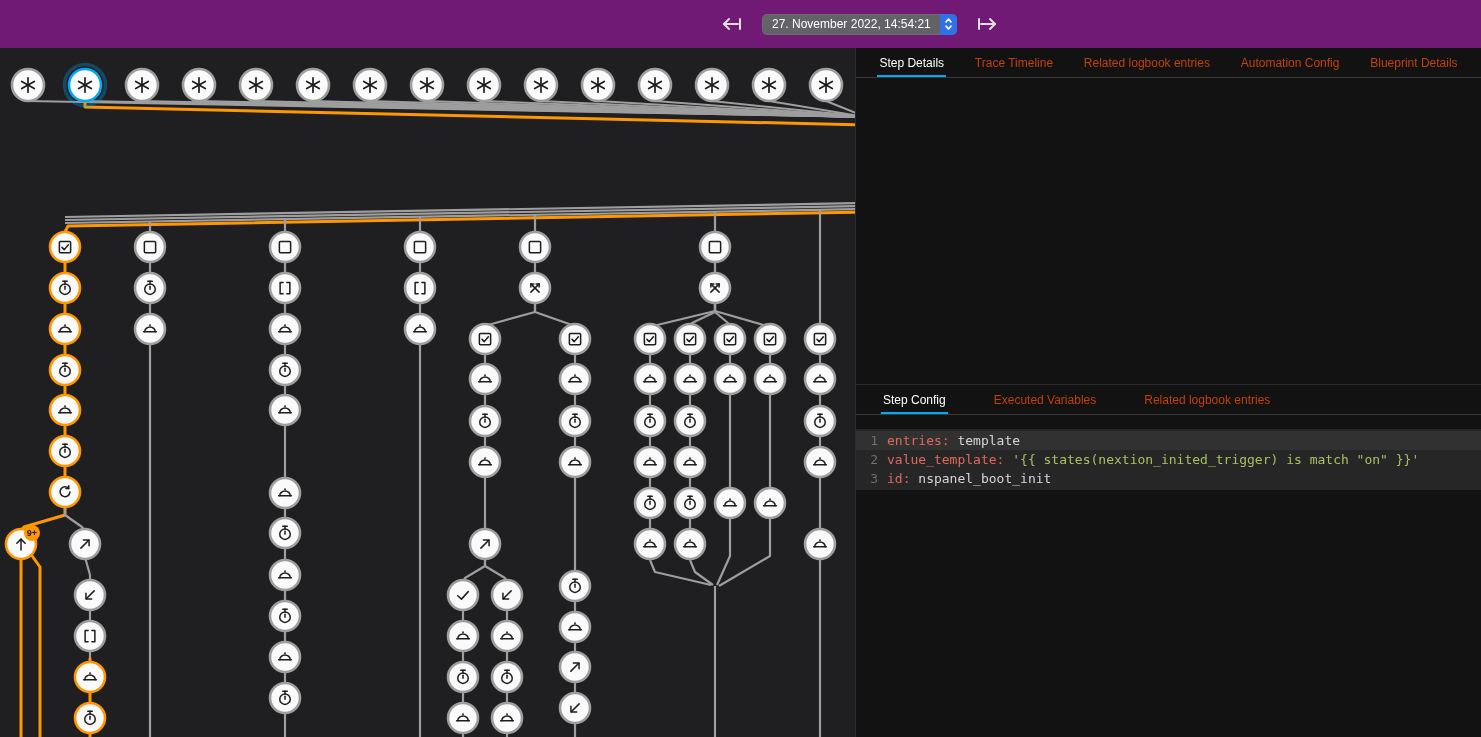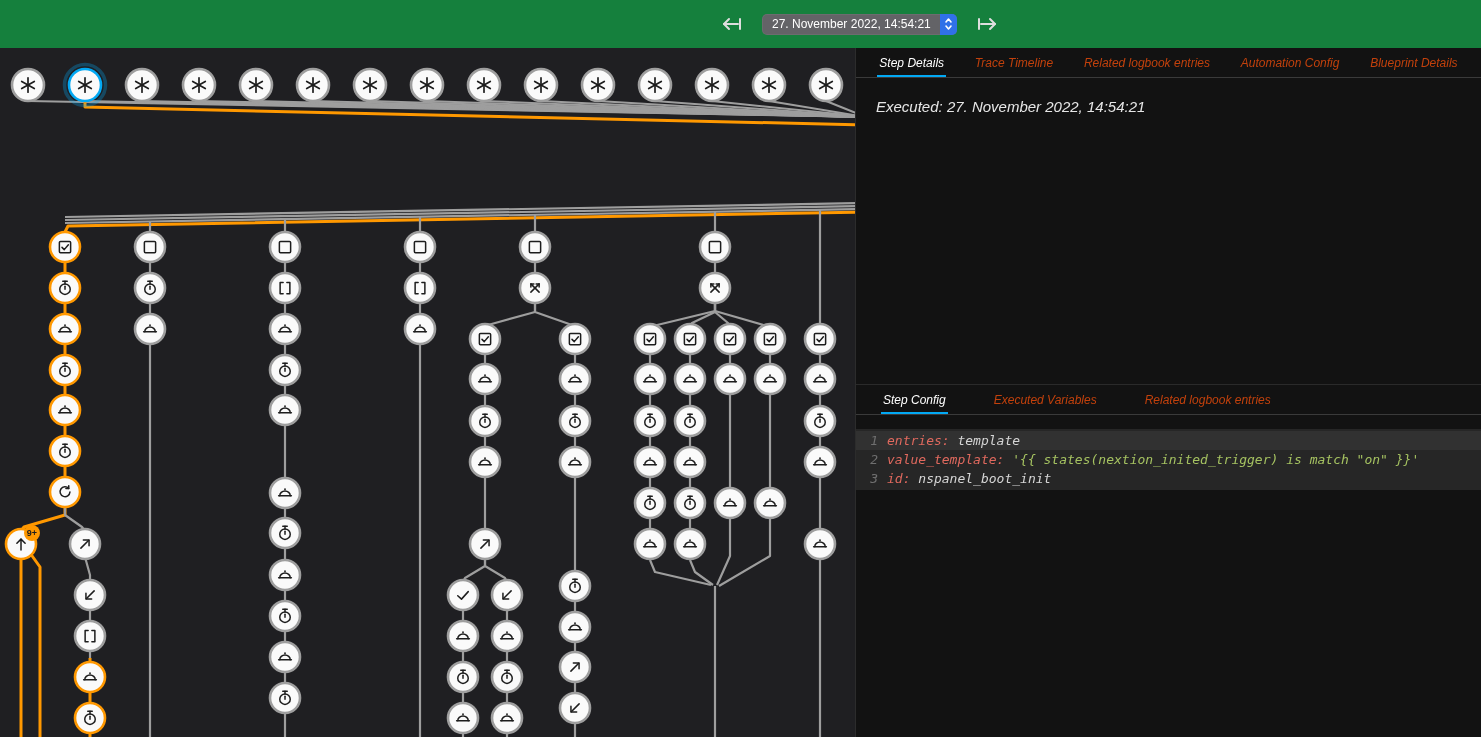--- a/index.html
+++ b/index.html
@@ -4,21 +4,21 @@
 <style>
   html,body{margin:0;padding:0;}
   body{
     width:1481px;height:737px;position:relative;overflow:hidden;
     background:#131313;font-family:"Liberation Sans",sans-serif;
     -webkit-font-smoothing:antialiased;
   }
   
   .topbar{
     position:absolute;left:0;top:0;width:1481px;height:48px;
-    background:#15803d;z-index:10;
+    background:#701a75;z-index:10;
   }
   .topbar-controls{
     position:absolute;left:718px;top:0;height:48px;
     display:flex;align-items:center;gap:16px;
   }
   .nav-btn{background:none;border:none;padding:2px;cursor:pointer;display:flex;align-items:center;}
   .trace-select{
     display:flex;align-items:center;height:21px;
     background:#636367;border-radius:5px;padding-left:10px;cursor:pointer;
     box-shadow:0 0 0 1px rgba(255,255,255,0.06) inset;
@@ -30,21 +30,21 @@
   }
   
   .graph-area{
     position:absolute;left:0;top:0;width:855px;height:737px;
     background:#1f1f22;
   }
   #trace-svg{position:absolute;left:0;top:0;}
   
   .panel{
     position:absolute;left:855px;top:48px;width:626px;bottom:0;
-    background:#121212;border-left:1px solid #2c2c2c;box-sizing:border-box;font-style:italic;
+    background:#121212;border-left:1px solid #2c2c2c;box-sizing:border-box;
   }
   .tabbar{
     display:flex;align-items:center;height:30px;box-sizing:border-box;
     border-bottom:1px solid #3a3a3a;
   }
   .top-tabs{justify-content:space-around;padding:0 8px;}
   .lower-tabs{gap:44px;padding-left:25px;}
   .tab{
     color:#c2410c;font-size:12px;padding:8px 2px 7px;cursor:pointer;white-space:nowrap;
   }
@@ -898,21 +898,20 @@
 </div>
 
 <div class="panel">
   <div class="tabbar top-tabs" id="top-tabs">
       <div class="tab active">Step Details</div>
       <div class="tab">Trace Timeline</div>
       <div class="tab">Related logbook entries</div>
       <div class="tab">Automation Config</div>
       <div class="tab">Blueprint Details</div>
     </div>
-  <div class="executed">Executed: 27. November 2022, 14:54:21</div>
   <div class="lower-pane">
     <div class="tabbar lower-tabs" id="lower-tabs">
         <div class="tab active">Step Config</div>
         <div class="tab">Executed Variables</div>
         <div class="tab">Related logbook entries</div>
       </div>
     <div class="code" id="code-lines">
         <div class="code-line active-line"><span class="gutter">1</span><span><span class="tok-key">entries:</span><span class="tok-plain"> template</span></span></div>
         <div class="code-line"><span class="gutter">2</span><span><span class="tok-key">value_template:</span><span class="tok-plain"> </span><span class="tok-string">'{{ states(nextion_inited_trigger) is match "on" }}'</span></span></div>
         <div class="code-line"><span class="gutter">3</span><span><span class="tok-key">id:</span><span class="tok-plain"> nspanel_boot_init</span></span></div>

